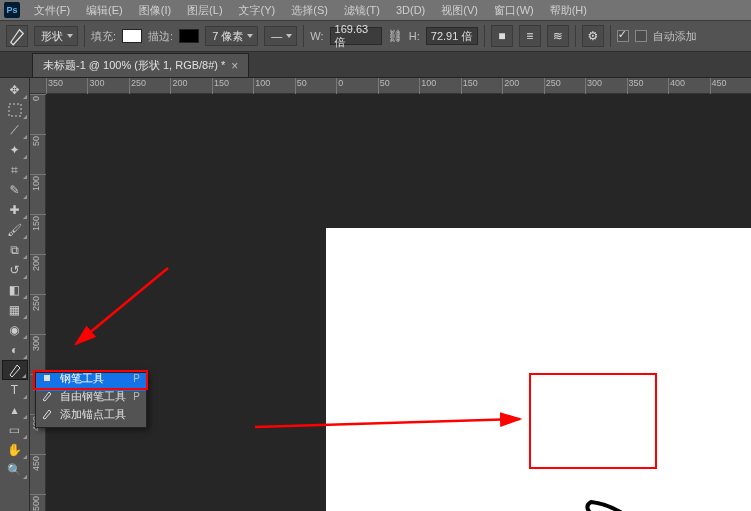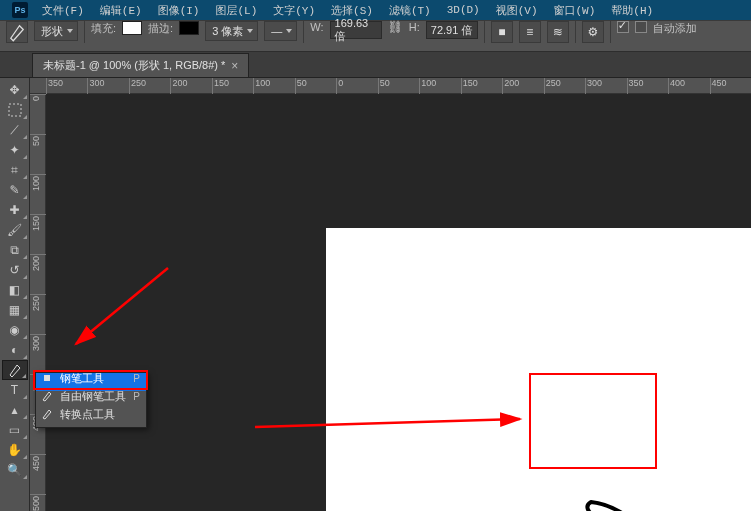--- a/index.html
+++ b/index.html
@@ -8,40 +8,40 @@
     background: #535353;
     font-family: "Microsoft YaHei", Arial, sans-serif;
     font-size: 11px;
     color: #d0d0d0;
     overflow: hidden;
     position: relative;
   }
   
   #menubar {
     height: 20px;
-    background: #0c4a6e;
+    background: #737373;
     display: flex; align-items: center;
-    padding-left: 12px;
+    padding-left: 4px;
   }
   #menubar .ps-logo {
     width: 16px; height: 16px; margin-right: 6px;
     background: #001c33; color: #5fb2e6;
     font-weight: bold; font-size: 9px;
     display: inline-flex; align-items: center; justify-content: center;
     border-radius: 2px;
   }
-  #menubar .mi { padding: 2px 8px; cursor: default; font-family: Liberation Mono, monospace; }
+  #menubar .mi { padding: 2px 8px; cursor: default; }
 
   
   #optionsbar {
     height: 32px;
     background: #535353;
     border-top: 1px solid #3a3a3a;
     border-bottom: 1px solid #2d2d2d;
-    display: flex; align-items: flex-start;
+    display: flex; align-items: center;
     padding: 0 6px;
     gap: 6px;
   }
   #optionsbar .pen-ico {
     width: 22px; height: 22px; display:inline-flex; align-items:center; justify-content:center;
     border: 1px solid #3a3a3a; background:#4b4b4b;
   }
   #optionsbar .dd {
     background: #4b4b4b; border: 1px solid #3a3a3a;
     height: 20px; display:inline-flex; align-items:center; padding: 0 14px 0 6px;
@@ -171,21 +171,21 @@
     <svg viewBox="0 0 16 16">
         <path d="M3 13 L10 3 L13 6 L5 15 Z M10 3 L13 6" fill="none" stroke="#ddd" stroke-width="1"></path>
       </svg>
   </span>
   <span class="dd">形状</span>
   <span class="sep"></span>
   <span class="lbl">填充:</span>
   <span class="swatch"></span>
   <span class="lbl">描边:</span>
   <span class="swatch black"></span>
-  <span class="dd">3 像素</span>
+  <span class="dd">7 像素</span>
   <span class="dd">—</span>
   <span class="sep"></span>
   <span class="lbl">W:</span>
   <span class="num">169.63 倍</span>
   <span class="u">⛓</span>
   <span class="lbl">H:</span>
   <span class="num">72.91 倍</span>
   <span class="sep"></span>
   <span class="iconbtn">■</span>
   <span class="iconbtn">≡</span>
@@ -410,21 +410,21 @@
       </span>
       <span>自由钢笔工具</span>
       <span class="sc">P</span>
     </div>
     <div class="row">
       <span class="ico">
         <svg width="12" height="12" viewBox="0 0 12 12">
           <path d="M2 10 L8 2 L10 4 L4 11 Z" fill="none" stroke="#ddd"></path>
         </svg>
       </span>
-      <span>转换点工具</span>
+      <span>添加锚点工具</span>
     </div>
   </div>
 
 <div class="ann-box" style="left:33px; top:370px; width:115px; height:20px;"></div>
 <div class="ann-box" style="left:529px; top:373px; width:128px; height:96px;"></div>
 
 <svg class="ann" width="751" height="511">
   <defs>
     <marker id="ah" markerWidth="10" markerHeight="10" refX="8" refY="3" orient="auto">
       <path d="M0,0 L9,3 L0,6 Z" fill="#ff0000"></path>

